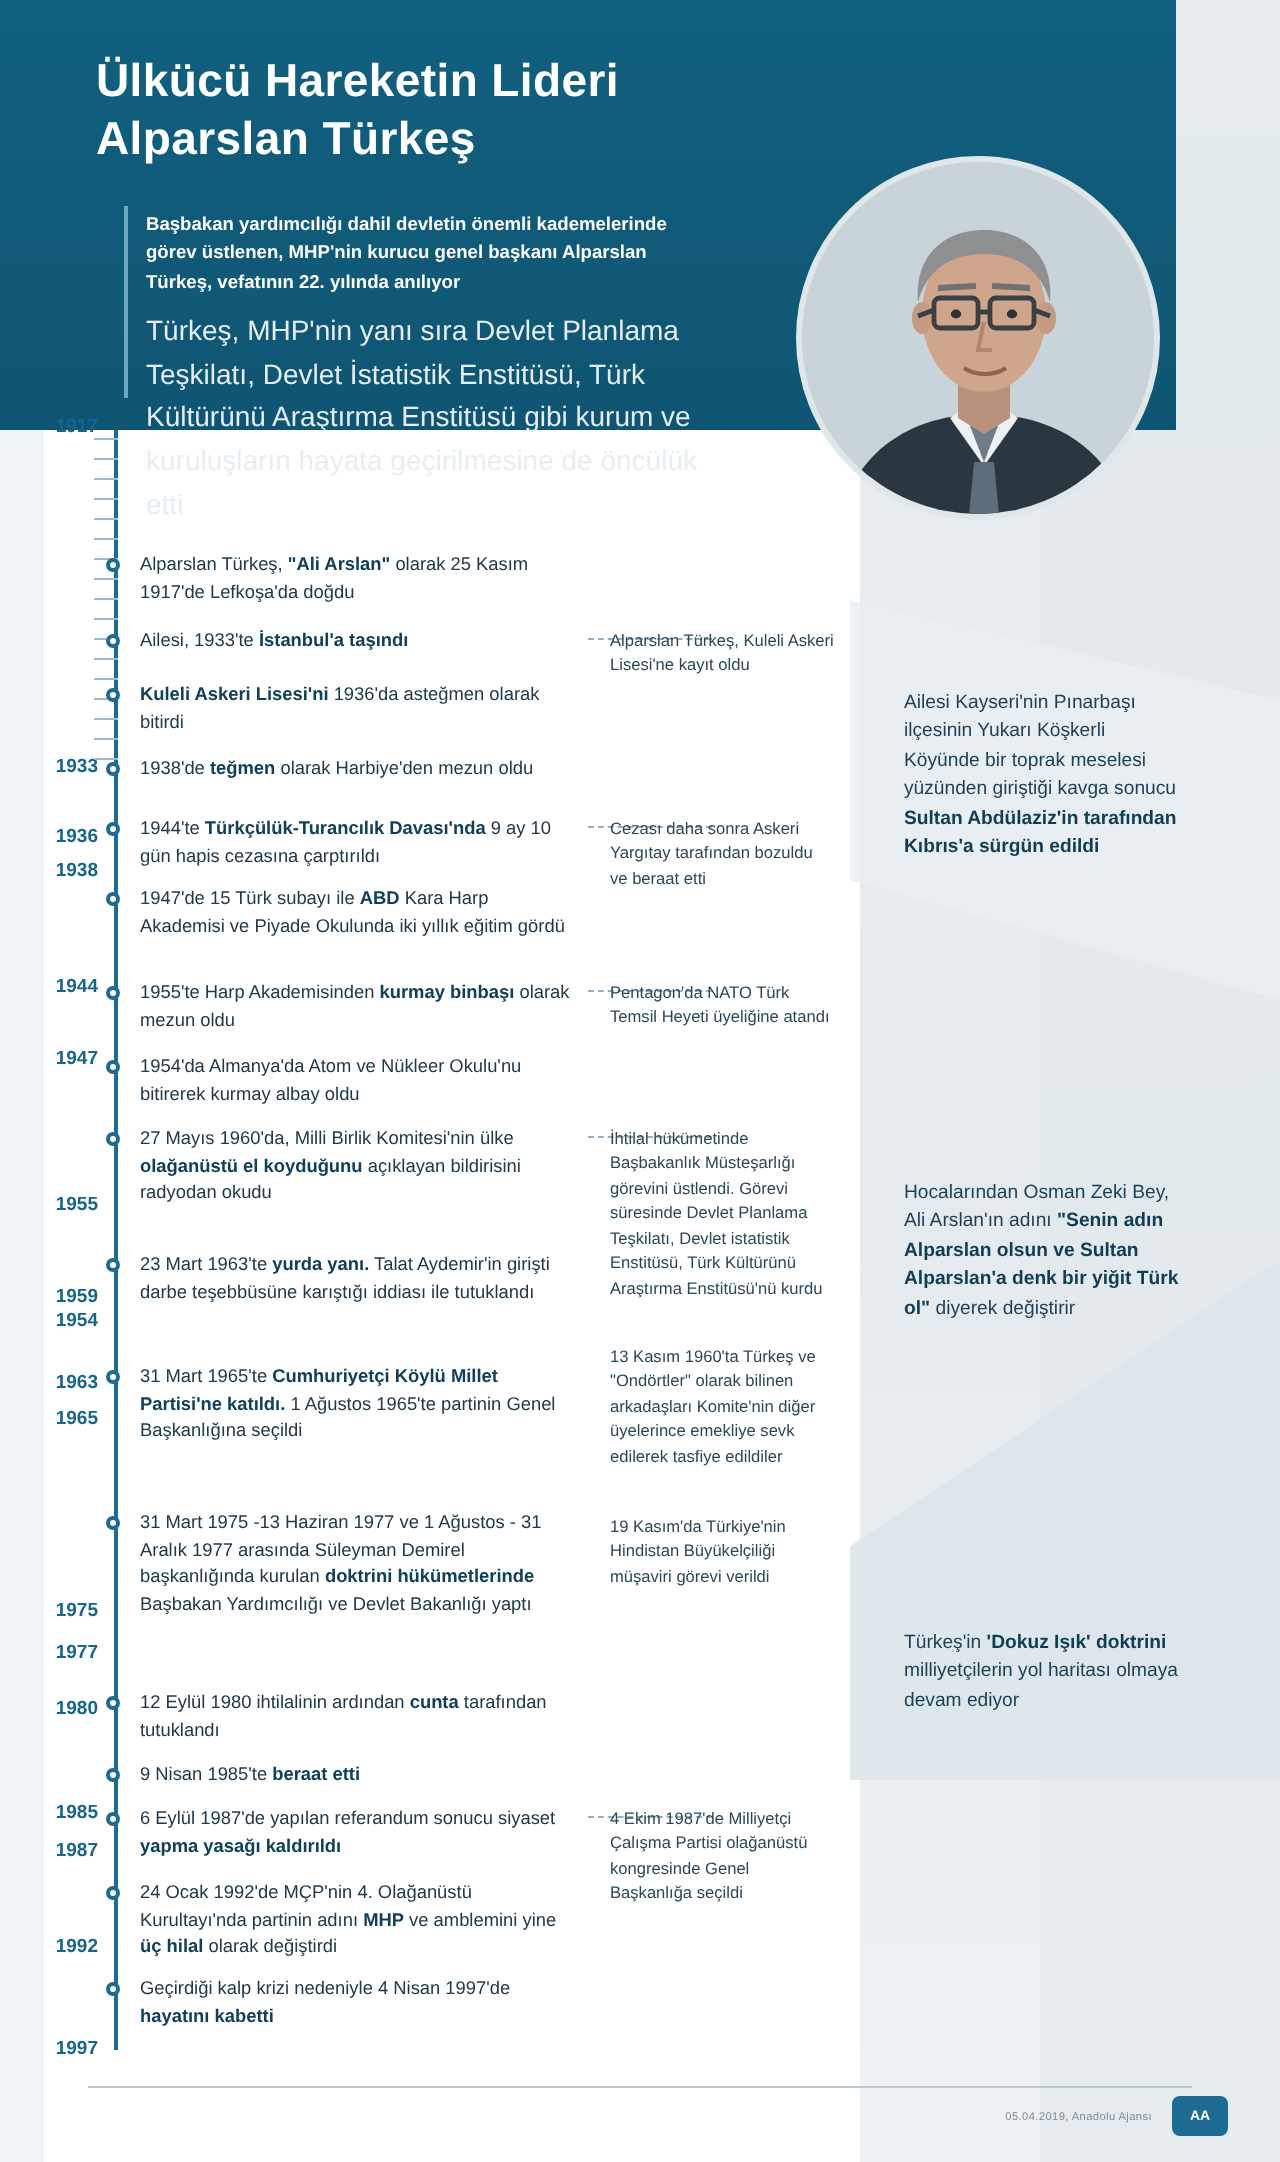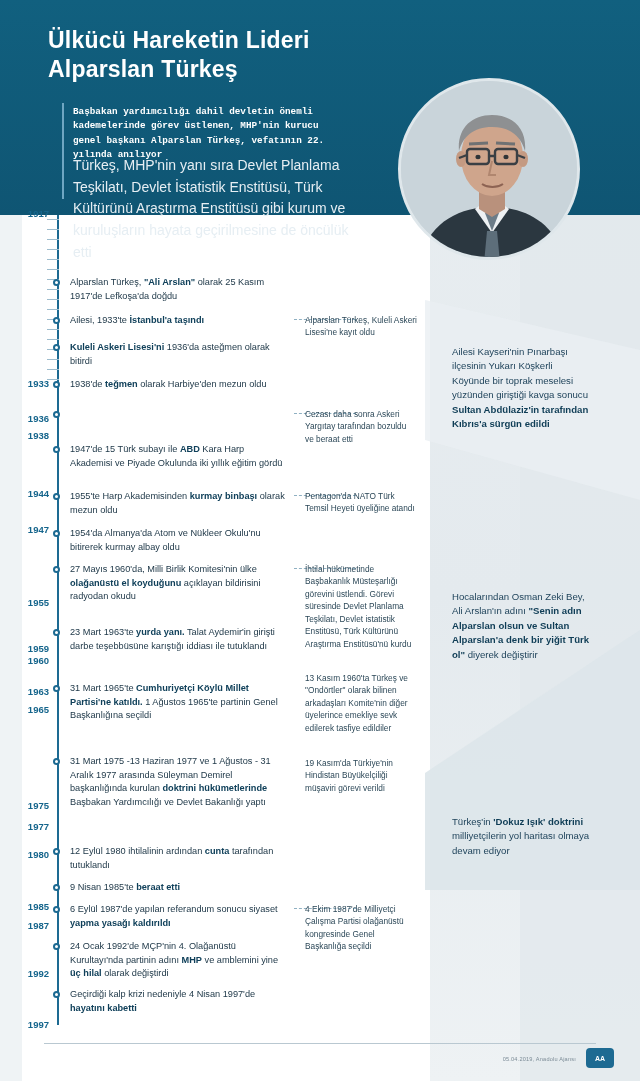--- a/index.html
+++ b/index.html
@@ -38,35 +38,35 @@
     clip-path: polygon(0 0, 100% 25%, 100% 100%, 0 70%);
     opacity: .8;
   }
   .bg-left-rail {
     position: absolute; left: 0; top: 0; width: 22px; height: 1081px;
     background: #eff3f5;
   }
 
   
   .header {
-    position: absolute; left: 0; top: 0; width: 640px; height: 215px;
+    position: absolute; left: 0; top: 0; width: 588px; height: 215px;
     background: #125c83;
     background: linear-gradient(180deg,#11607f 0%,#0f5573 100%);
     padding-left: 38px;
   }
   .title {
     position: absolute; left: 48px; top: 26px; width: 380px;
     color: #ffffff;
     font-size: 23px; font-weight: bold; line-height: 1.25;
     letter-spacing: .2px;
   }
   .title .l2 { display:block; }
   .intro {
     position: absolute; left: 73px; top: 105px; width: 270px;
-    color: #ffffff; font-size: 9.3px; line-height: 1.55; font-weight: bold; font-family: Liberation Mono, monospace;
+    color: #ffffff; font-size: 9.3px; line-height: 1.55; font-weight: bold;
   }
   .intro2 {
     position: absolute; left: 73px; top: 155px; width: 290px;
     color: #e6eef3; font-size: 14px; line-height: 1.55;
   }
   .intro-bar {
     position: absolute; left: 62px; top: 103px; width: 2px; height: 96px;
     background: #6fa6c2;
   }
 
@@ -202,21 +202,21 @@
 
   <div>
     <div class="year-box" style="top:208px">1917</div>
     <div class="year-box" style="top:378px">1933</div>
     <div class="year-box" style="top:413px">1936</div>
     <div class="year-box" style="top:430px">1938</div>
     <div class="year-box" style="top:488px">1944</div>
     <div class="year-box" style="top:524px">1947</div>
     <div class="year-box" style="top:597px">1955</div>
     <div class="year-box" style="top:643px">1959</div>
-    <div class="year-box" style="top:655px">1960</div>
+    <div class="year-box" style="top:655px">1954</div>
     <div class="year-box" style="top:686px">1963</div>
     <div class="year-box" style="top:704px">1965</div>
     <div class="year-box" style="top:800px">1975</div>
     <div class="year-box" style="top:821px">1977</div>
     <div class="year-box" style="top:849px">1980</div>
     <div class="year-box" style="top:901px">1985</div>
     <div class="year-box" style="top:920px">1987</div>
     <div class="year-box" style="top:968px">1992</div>
     <div class="year-box" style="top:1019px">1997</div>
   </div>
@@ -261,20 +261,21 @@
     </div>
 
     <div class="entry" style="top:378px">
       <span class="dot"></span>
       <span>1938'de <b>teğmen</b> olarak Harbiye'den mezun oldu</span>
     </div>
 
     <div class="entry" style="top:408px">
       <span class="dot"></span>
       <span class="dash"></span>
+      <span>1944'te <b>Türkçülük-Turancılık Davası'nda</b> 9 ay 10 gün hapis cezasına çarptırıldı</span>
     </div>
     <div class="note" style="top:408px">Cezası daha sonra Askeri Yargıtay tarafından bozuldu ve beraat etti</div>
 
     <div class="entry" style="top:443px">
       <span class="dot"></span>
       <span>1947'de 15 Türk subayı ile <b>ABD</b> Kara Harp Akademisi ve Piyade Okulunda iki yıllık eğitim gördü</span>
     </div>
 
     <div class="entry" style="top:490px">
       <span class="dot"></span>

